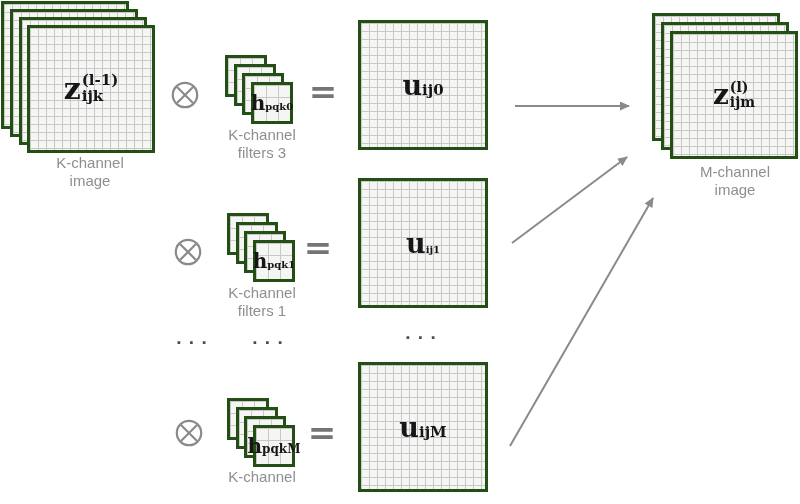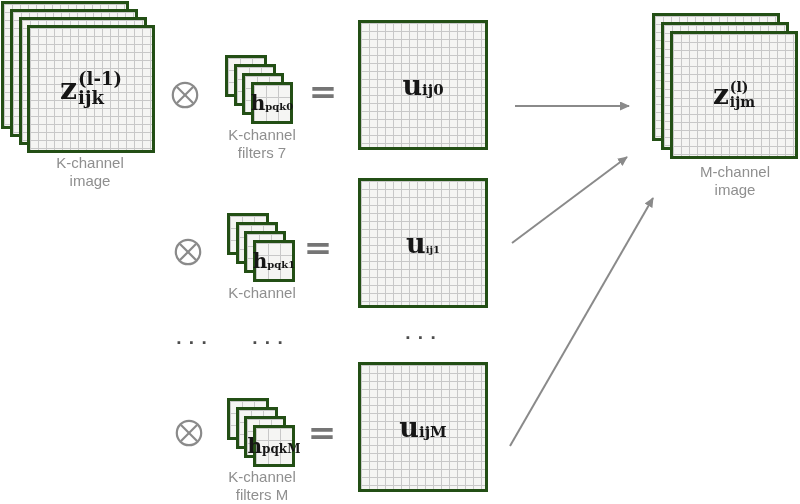--- a/index.html
+++ b/index.html
@@ -37,21 +37,21 @@
 
 <div class="canvas">
 
   <div class="sq big" style="left:1px;top:1px"></div>
   <div class="sq big" style="left:10px;top:9px"></div>
   <div class="sq big" style="left:19px;top:17px"></div>
   <div class="sq big" style="left:27px;top:25px">
     <div class="mlabel-c">
       <span class="cl math">
         <span style="font-size:30px;line-height:1">z</span>
-        <span class="mcol" style="font-size:18px">
+        <span class="mcol" style="font-size:15px">
           <span>(l-1)</span>
           <span>ijk</span>
         </span>
       </span>
     </div>
   </div>
   <div class="cap" style="left:20px;top:154px">
     <div>K-channel</div>
     <div>image</div>
   </div>
@@ -67,21 +67,21 @@
   <div class="sq filt" style="left:251px;top:82px">
     <div class="mlabel-c">
       <span class="bl math">
         <span style="font-size:20px">h</span>
         <span style="font-size:10px">pqk0</span>
       </span>
     </div>
   </div>
   <div class="cap" style="left:192px;top:126px">
     <div>K-channel</div>
-    <div>filters 7</div>
+    <div>filters 3</div>
   </div>
   <div class="eq" style="left:303px;top:72px">=</div>
   <div class="sq u" style="left:358px;top:20px">
     <div class="mlabel-c">
       <span class="bl math">
         <span style="font-size:27px">u</span>
         <span style="font-size:15px">ij0</span>
       </span>
     </div>
   </div>
@@ -97,20 +97,21 @@
   <div class="sq filt" style="left:253px;top:240px">
     <div class="mlabel-c">
       <span class="bl math">
         <span style="font-size:20px">h</span>
         <span style="font-size:10px">pqk1</span>
       </span>
     </div>
   </div>
   <div class="cap" style="left:192px;top:284px">
     <div>K-channel</div>
+    <div>filters 1</div>
   </div>
   <div class="eq" style="left:298px;top:228px">=</div>
   <div class="sq u" style="left:358px;top:178px">
     <div class="mlabel-c">
       <span class="bl math">
         <span style="font-size:27px">u</span>
         <span style="font-size:10px">ij1</span>
       </span>
     </div>
   </div>
@@ -130,21 +131,20 @@
   <div class="sq filt" style="left:253px;top:425px">
     <div class="mlabel-c">
       <span class="bl math">
         <span style="font-size:20px">h</span>
         <span style="font-size:12px">pqkM</span>
       </span>
     </div>
   </div>
   <div class="cap" style="left:192px;top:468px">
     <div>K-channel</div>
-    <div>filters M</div>
   </div>
   <div class="eq" style="left:302px;top:413px">=</div>
   <div class="sq u" style="left:358px;top:362px">
     <div class="mlabel-c">
       <span class="bl math">
         <span style="font-size:27px">u</span>
         <span style="font-size:15px">ijM</span>
       </span>
     </div>
   </div>

